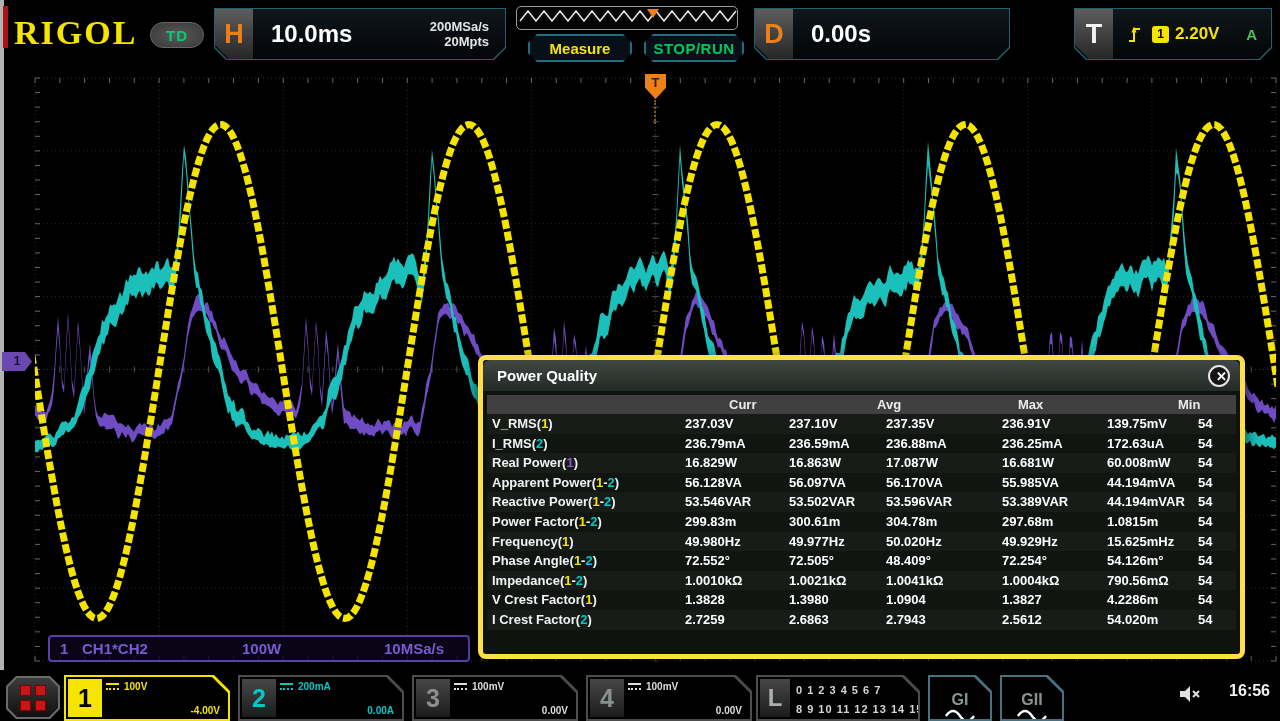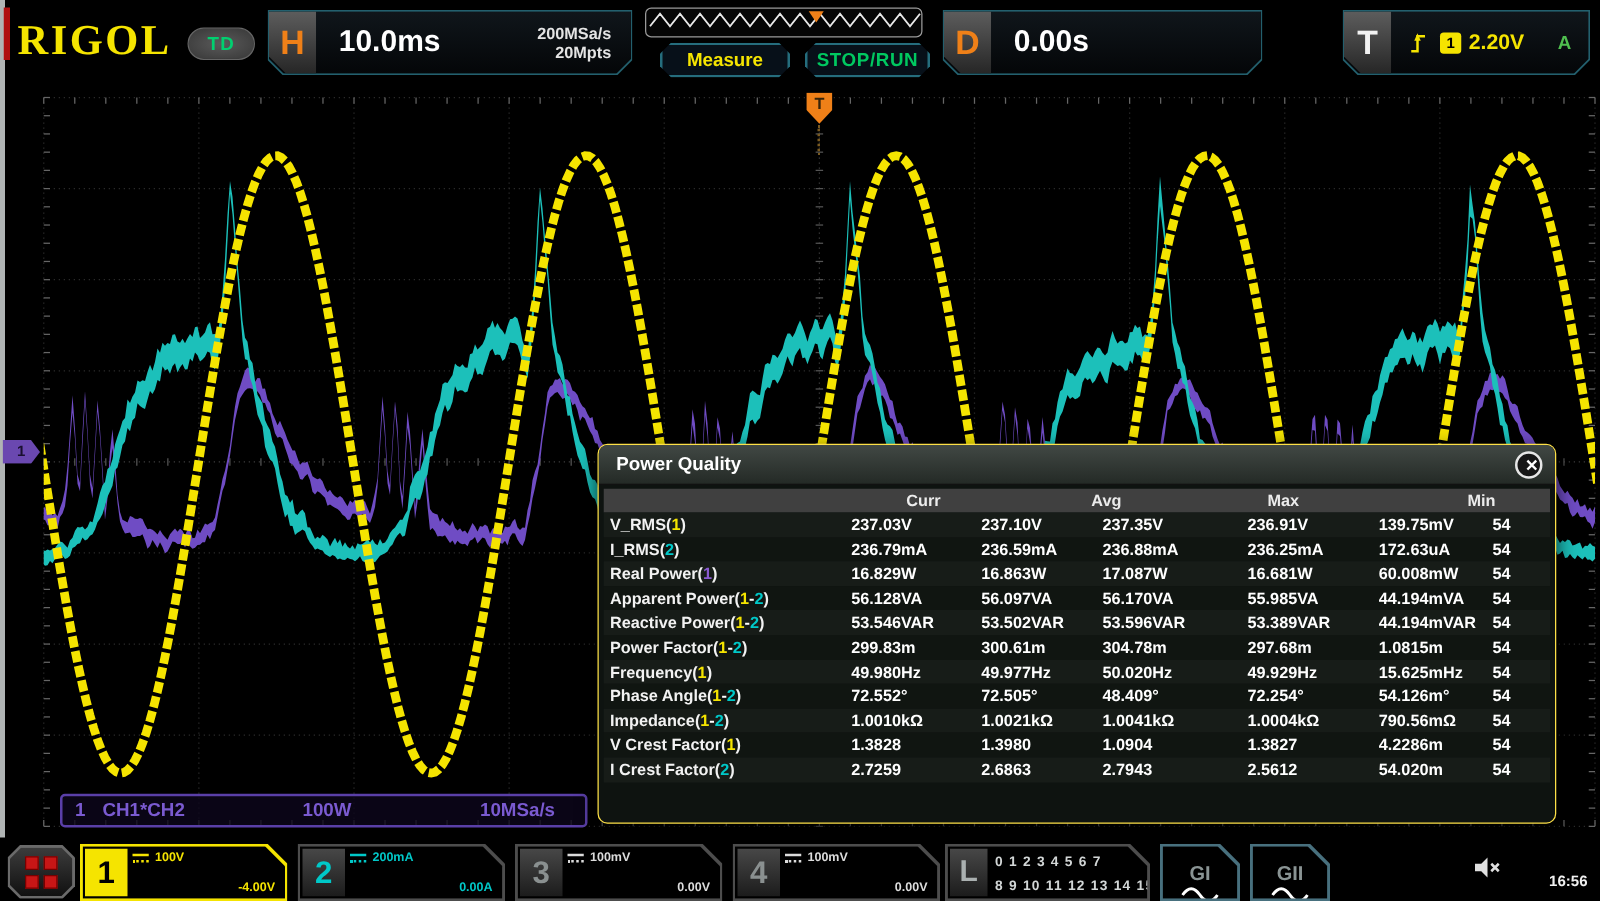--- a/index.html
+++ b/index.html
@@ -57,21 +57,21 @@
                clip-path:polygon(0 0,76% 0,100% 50%,76% 100%,0 100%);
                color:#1a1030;font-size:12px;font-weight:bold;text-align:center;line-height:19px;}
 
   
   .mathlbl{left:48px;top:635px;width:422px;height:27px;border:2px solid #5a3fa8;border-radius:4px;
            background:rgba(12,6,28,.8);color:#7a5ad0;font-size:15px;font-weight:bold;line-height:23px;}
   .mathlbl span{position:absolute;white-space:nowrap;}
 
   
   .dialog{left:478px;top:355px;width:767px;height:304px;background:#0e1310;
-          border:1px solid #fde047;border-radius:8px;box-shadow:0 5px 16px rgba(0,0,0,.75);}
+          border:5px solid #fde047;border-radius:8px;box-shadow:0 5px 16px rgba(0,0,0,.75);}
   .dlg-title{height:32px;background:linear-gradient(#414844,#242a26);border-radius:7px 7px 0 0;
              border-bottom:1px solid #111;color:#fff;font-size:15px;font-weight:bold;
              line-height:31px;padding-left:14px;}
   .dlg-close{position:absolute;right:10px;top:5px;width:22px;height:22px;border-radius:50%;
              border:2px solid #e6e6e6;background:#161616;color:#fff;font-size:13px;font-weight:bold;
              text-align:center;line-height:18px;cursor:pointer;}
   .pqgrid{display:grid;grid-template-columns:198px 104px 97px 116px 105px 91px 42px;}
   .pqhead{margin:3px 4px 0 4px;height:19px;background:#404040;color:#ececec;
           font-size:13px;font-weight:bold;line-height:19px;gap:44px;}
   .pqbody{margin:0 4px;}
@@ -103,21 +103,21 @@
   .dcicon:after{content:"";position:absolute;left:0;top:3px;width:13px;border-top:2px dotted;}
   .lbox{left:756px;top:5px;width:164px;height:46px;position:absolute;cursor:pointer;}
   .ltab{position:absolute;left:2px;top:2px;bottom:2px;width:30px;display:flex;align-items:center;
         justify-content:center;font-size:24px;font-weight:bold;color:#aab0b0;
         background:linear-gradient(#474747,#1c1c1c);}
   .ldigits{position:absolute;left:38px;top:4px;color:#d2d6d6;font-size:11px;font-weight:bold;
            line-height:19px;letter-spacing:1px;white-space:nowrap;}
   .genbox{position:absolute;top:5px;width:64px;height:46px;cursor:pointer;}
   .genlbl{text-align:center;color:#8a9494;font-size:16px;font-weight:bold;margin-top:14px;}
   .genwave{display:block;margin:0 auto;}
-  .clock{position:absolute;right:10px;top:28px;color:#f0f0f0;font-size:12px;font-weight:bold;text-align:center;}
+  .clock{position:absolute;right:10px;top:12px;color:#f0f0f0;font-size:16px;font-weight:bold;text-align:center;}
   .speaker{position:absolute;right:78px;top:14px;}
 </style>
 </head>
 <body>
 
 <div class="screen">
 
   <svg id="wave-svg" class="abs" width="1280" height="721">
       <g>
         <line x1="35" y1="78" x2="35" y2="661" stroke="#2b2b2b" stroke-dasharray="1 3"></line>

